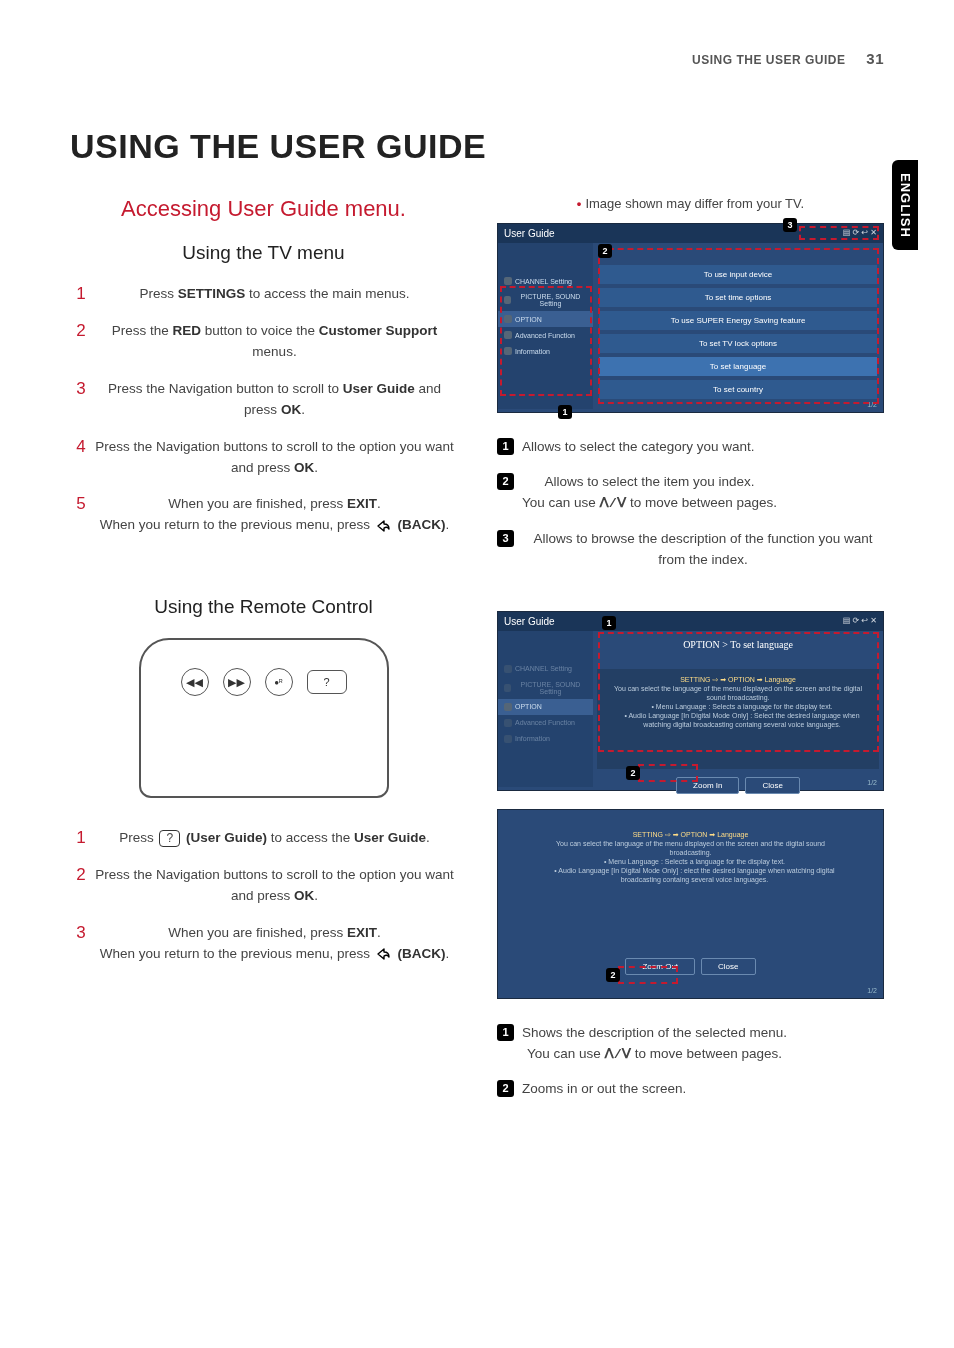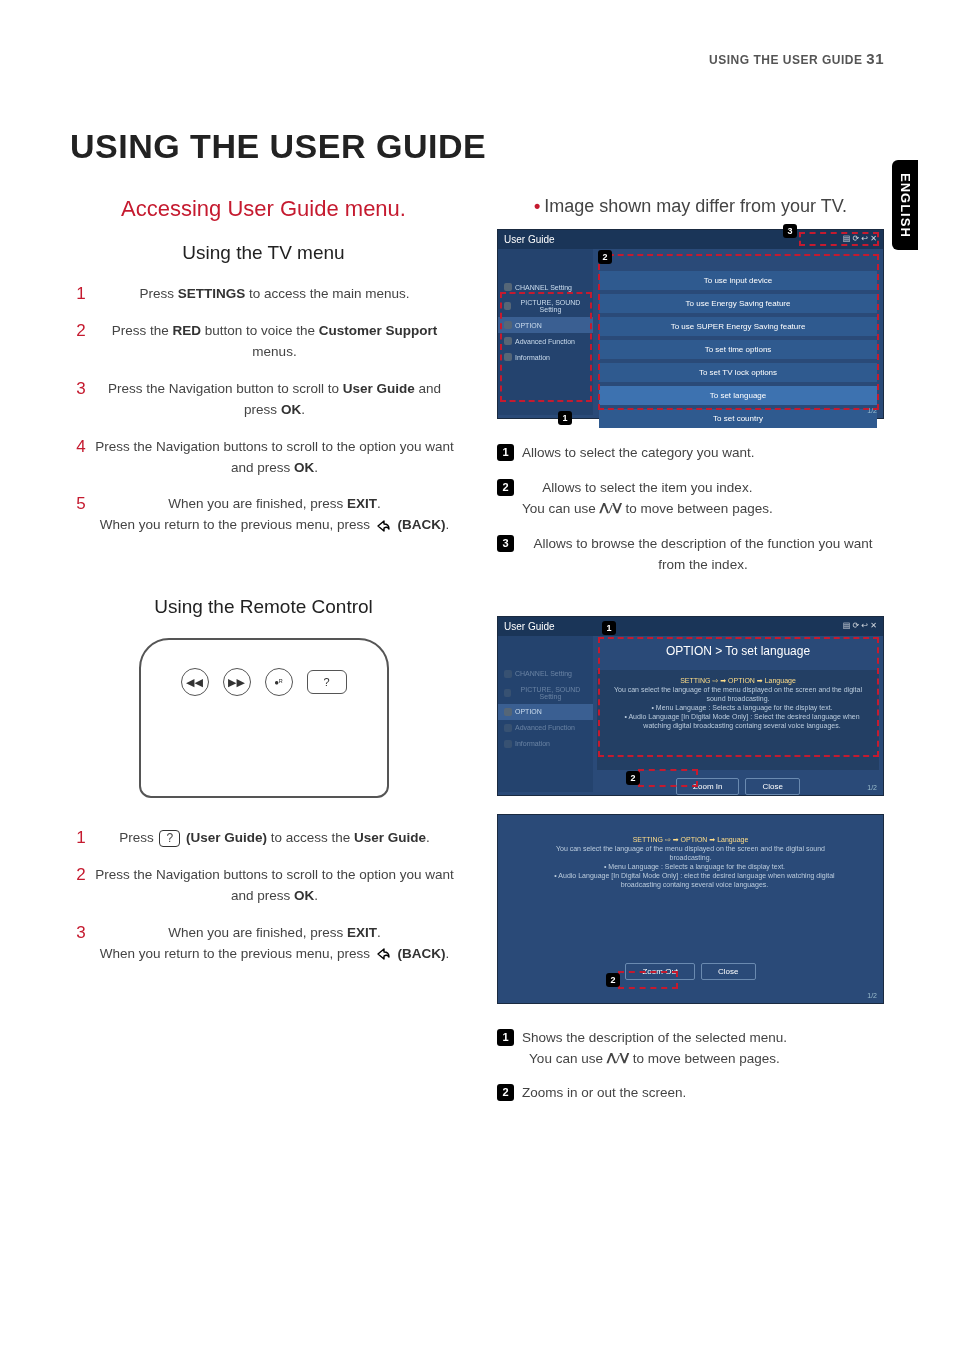--- a/index.html
+++ b/index.html
@@ -13,21 +13,21 @@
     padding: 50px 70px;
     font-weight: 300;
   }
   .header-line {
     text-align: right;
     font-size: 12px;
     font-weight: 600;
     color: #555;
     letter-spacing: 0.5px;
   }
-  .header-line .pg { font-size: 15px; margin-left: 0; }
+  .header-line .pg { font-size: 15px; margin-left: 17px; }
   .lang-tab {
     position: absolute;
     right: 36px;
     top: 160px;
     width: 26px;
     height: 90px;
     background: #000;
     border-radius: 6px 0 0 6px;
     color: #fff;
     font-size: 13px;
@@ -56,21 +56,21 @@
     font-weight: 400;
     margin-bottom: 20px;
   }
   h3.sub-black {
     color: #222;
     font-size: 19px;
     font-weight: 400;
     margin-bottom: 20px;
     margin-top: 6px;
   }
-  .bullet-line { font-size: 18px; color: #444; margin-bottom: 12px; }
+  .bullet-line { font-size: 13px; color: #444; margin-bottom: 12px; }
   .dot { color: #c51a2f; font-weight: bold; margin-right: 4px; }
   ol.steps { list-style: none; counter-reset: none; }
   ol.steps li {
     display: flex;
     font-size: 13.5px;
     line-height: 1.55;
     color: #444;
     margin-bottom: 16px;
   }
   ol.steps li .num {
@@ -94,21 +94,21 @@
 
   
   .legend { margin-top: 24px; }
   .legend-item { display: flex; font-size: 13.5px; line-height: 1.55; color: #444; margin-bottom: 14px; }
   .badge {
     background: #000; color: #fff; width: 17px; height: 17px;
     border-radius: 3px; font-size: 11px; font-weight: 600;
     display: inline-flex; align-items: center; justify-content: center;
     flex-shrink: 0; margin-right: 8px; margin-top: 1px;
   }
-  .updown { font-family: Liberation Serif, serif; font-weight: 700; }
+  .updown { font-family: Liberation Mono, monospace; font-weight: 700; }
 
   
   .remote-wrap { margin: 20px 0 30px; display:flex; justify-content:center; }
   .remote {
     width: 250px; height: 160px; border: 2px solid #555;
     border-radius: 30px 30px 12px 12px;
     position: relative;
   }
   .remote-row {
     position:absolute; top: 28px; left: 0; right: 0;
@@ -157,21 +157,21 @@
     width: 14px; height: 14px; border-radius:3px; font-size:9px;
     display:flex; align-items:center; justify-content:center; font-weight:700;
   }
   .dash-box { position:absolute; border: 2px dashed #c51a2f; }
 
   
   .tvshot-2 { height: 180px; }
   .tv-desc-panel {
     flex:1; padding: 4px;
   }
-  .tv-breadcrumb { font-size: 12px; padding: 4px 2px 12px; }
+  .tv-breadcrumb { font-size: 10px; padding: 4px 2px 19px; font-family: Liberation Serif, serif; }
   .tv-desc-box {
     background: #233f64; padding: 6px 8px; font-size: 7px;
     line-height: 1.3; color:#bcd; height: 100px; position:relative;
   }
   .tv-btns { display:flex; gap:6px; justify-content:center; margin-top: 8px; }
   .tv-btn {
     border:1px solid #6a8ab0; padding: 3px 16px; font-size:8px; border-radius:2px;
     background: #2a4a78;
   }
 
@@ -312,23 +312,22 @@
               <span>Advanced Function</span>
             </div>
           <div class="tv-side-item">
               <span class="ico"></span>
               <span>Information</span>
             </div>
         </div>
         <div class="tv-main">
           <div style="height:16px"></div>
           <div class="tv-row">To use input device</div>
-          <div class="tv-row">To use Energy Saving feature</div>
+          <div class="tv-row">To set time options</div>
           <div class="tv-row">To use SUPER Energy Saving feature</div>
-          <div class="tv-row">To set time options</div>
           <div class="tv-row">To set TV lock options</div>
           <div class="tv-row sel">To set language</div>
           <div class="tv-row">To set country</div>
         </div>
       </div>
       <span class="tv-pg" style="position:absolute; right:6px; bottom:4px;">1/2</span>
 
       <div class="dash-box" style="left:2px; top:62px; width:92px; height:110px;"></div>
       <div class="callout" style="left:60px; bottom:-7px;">1</div>
       <div class="dash-box" style="left:100px; top:24px; right:4px; height:156px;"></div>

